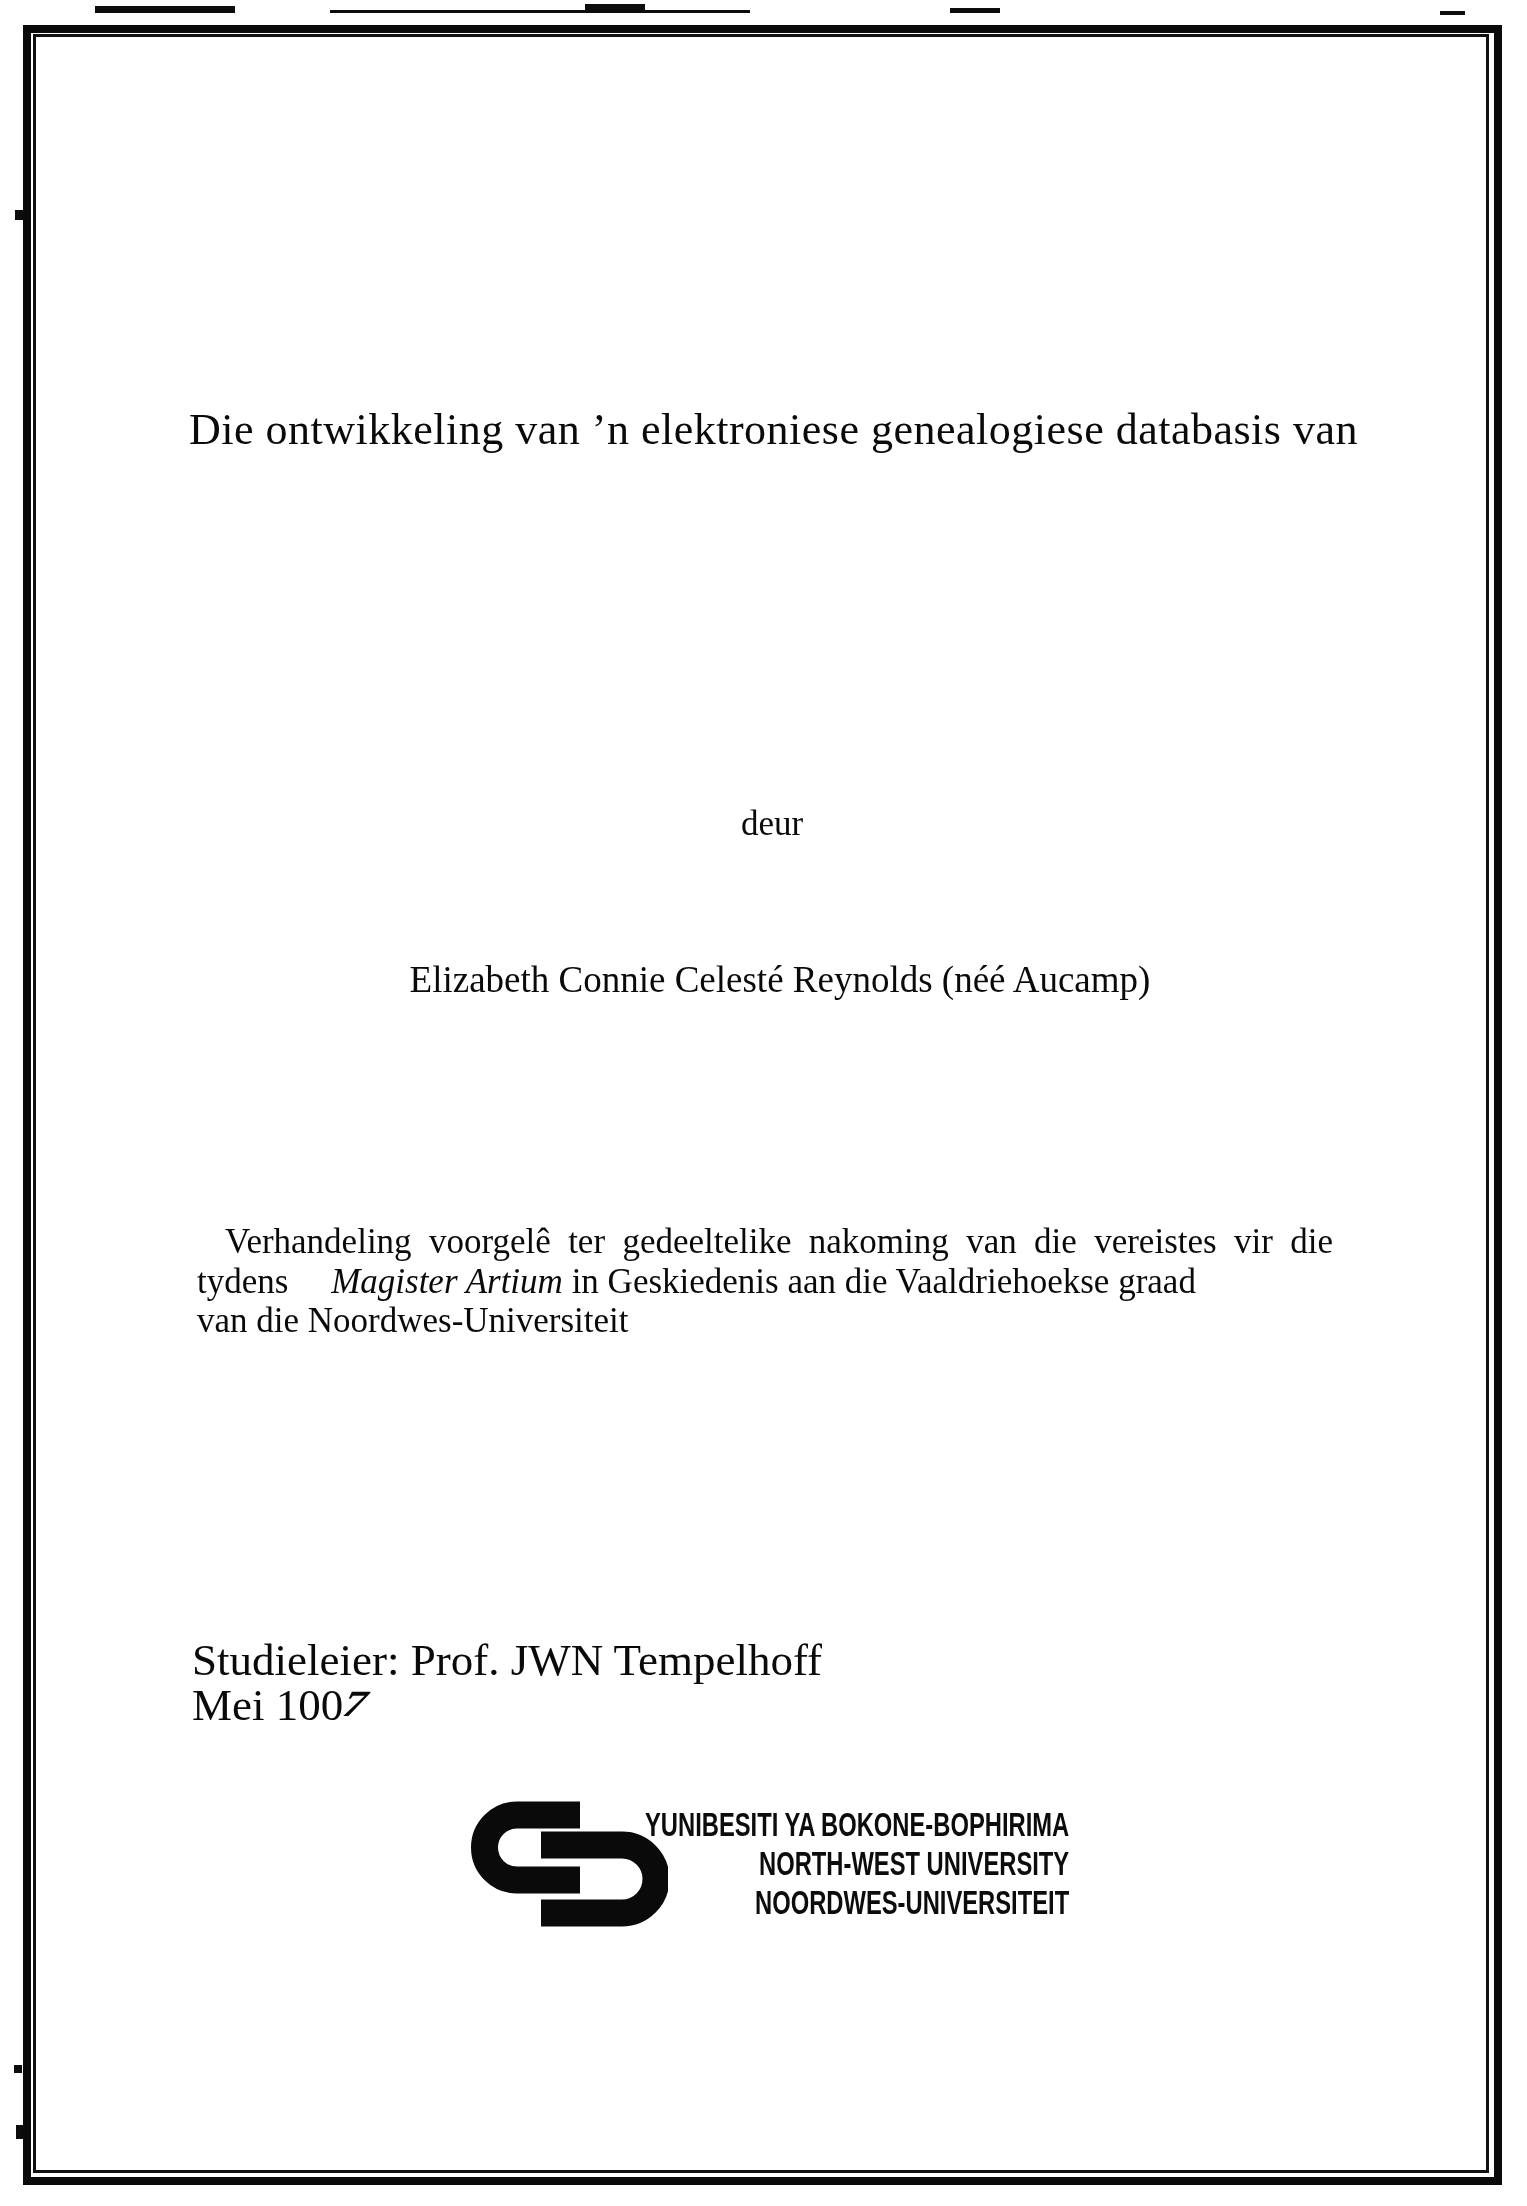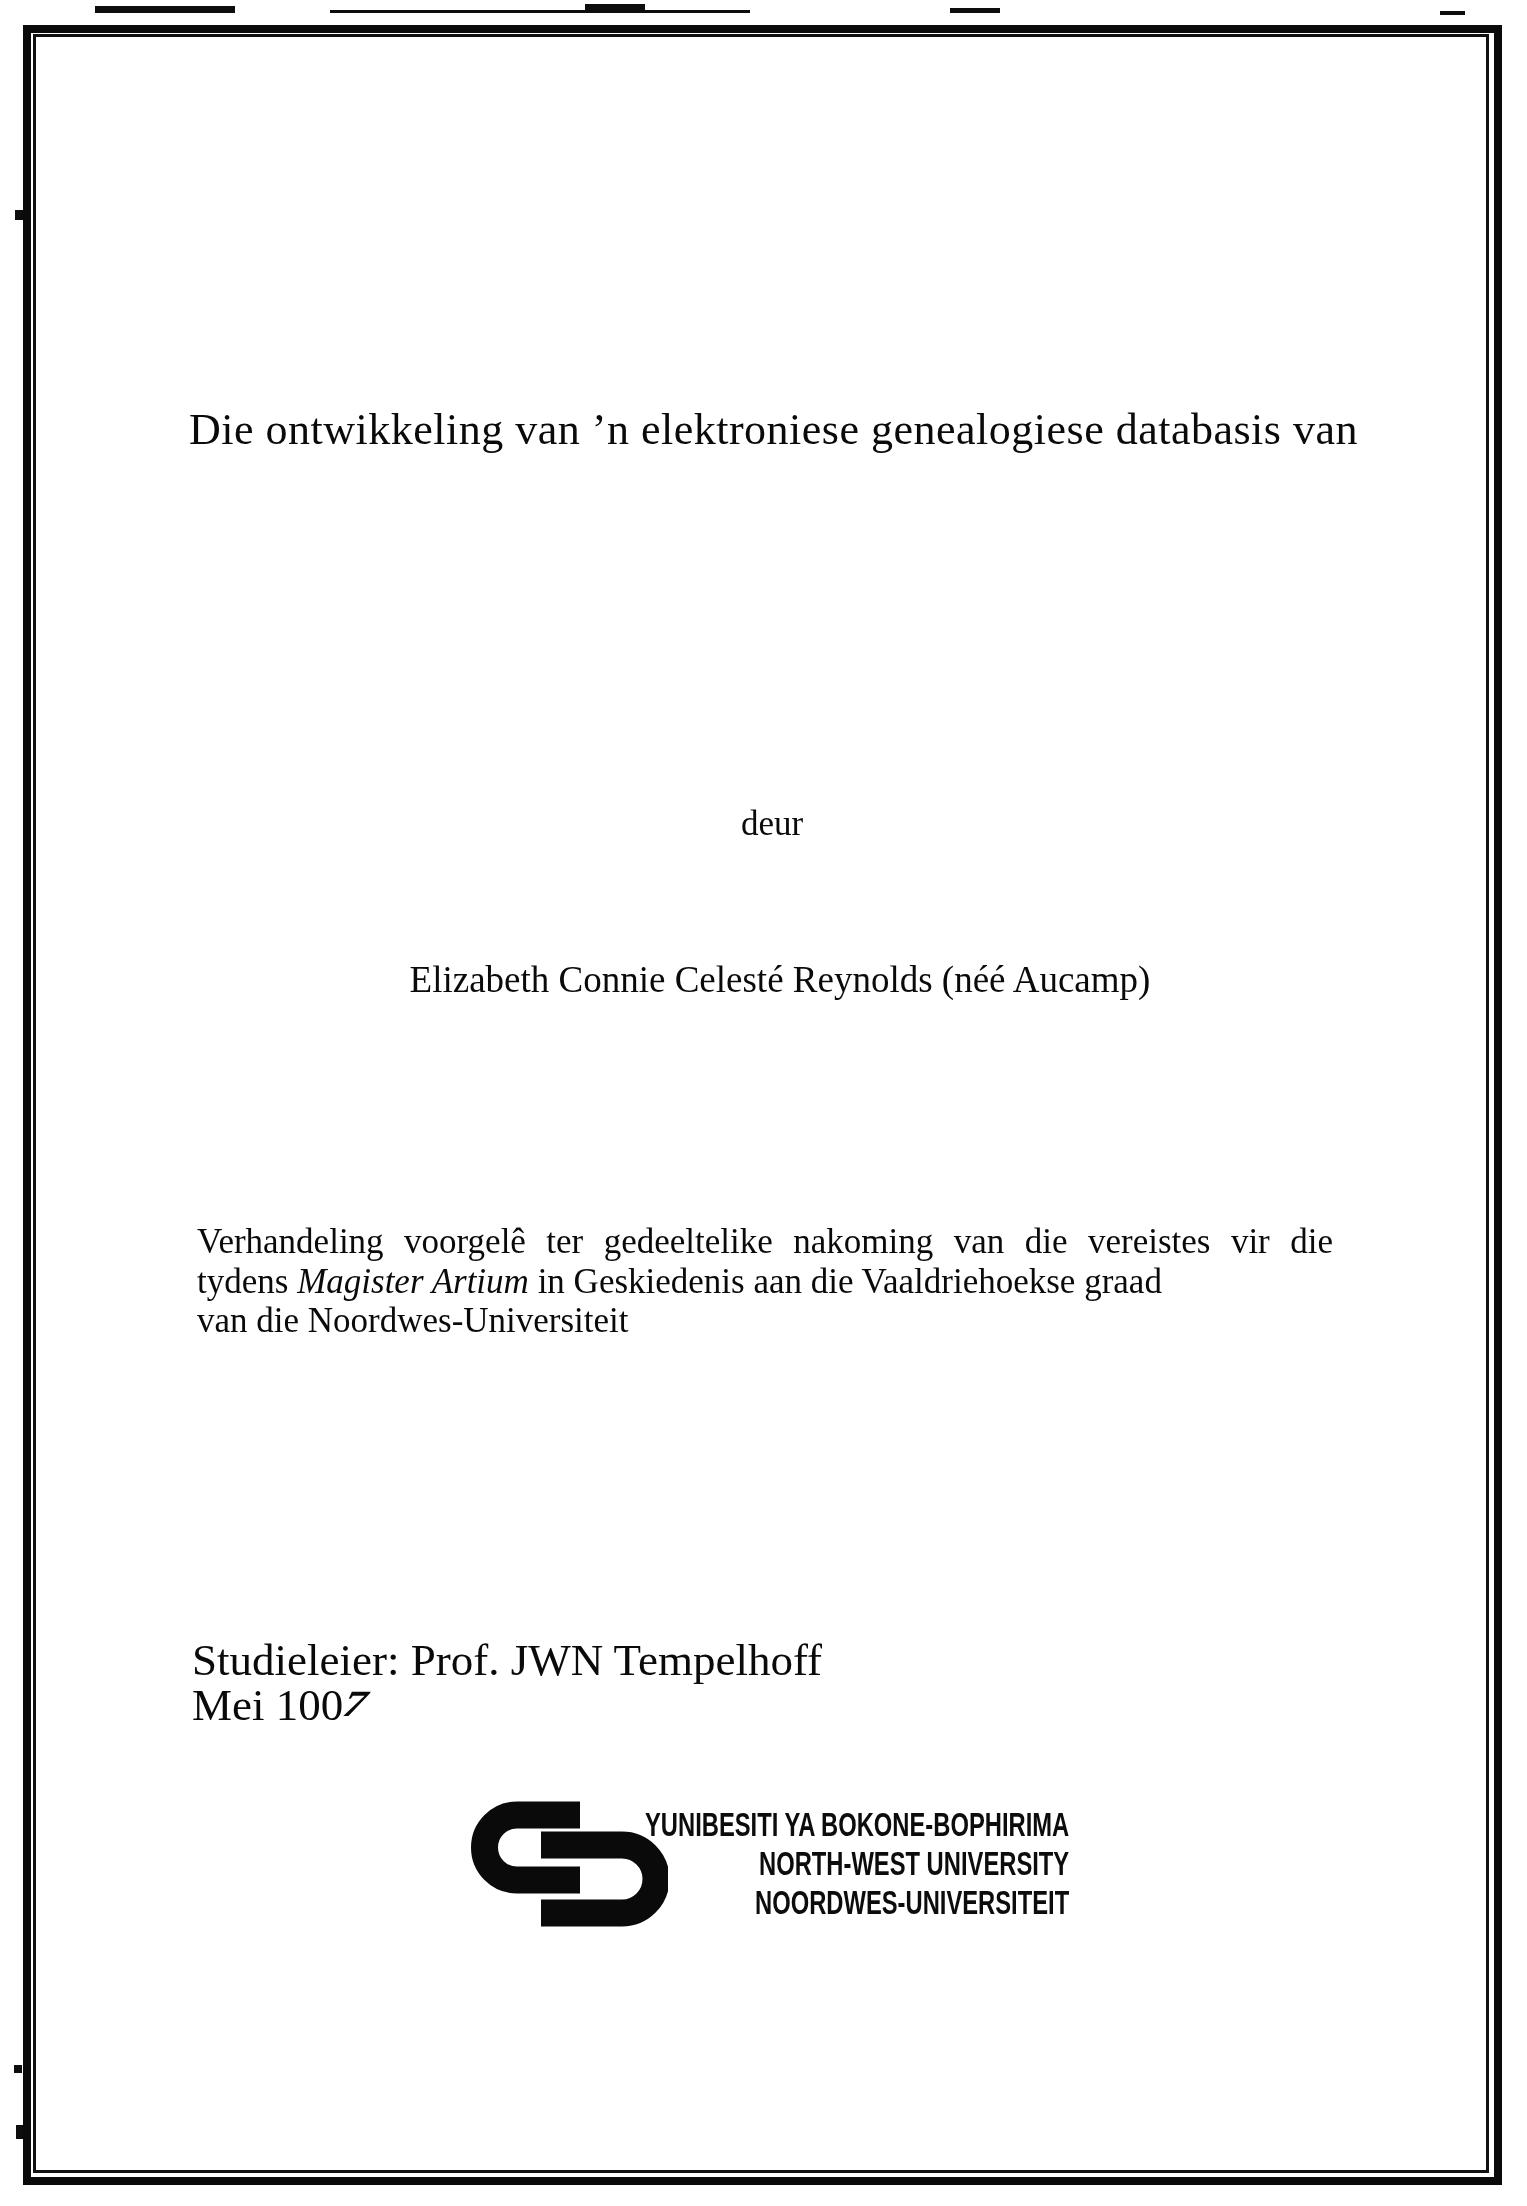--- a/index.html
+++ b/index.html
@@ -42,22 +42,22 @@
     text-align:center;font-size:35px;line-height:40px;
   }
   .author-line{
     position:absolute;left:0;width:1560px;top:958px;
     text-align:center;font-size:37px;line-height:44px;
   }
   .statement{
     position:absolute;left:197px;width:1136px;top:1222px;
     font-size:35px;line-height:39.5px;
   }
-  .statement .just{text-align:justify;text-align-last:justify;white-space:normal;}
-  .statement .it{font-style:italic;}
+  .statement .just{text-align:justify;text-align-last:justify;white-space:normal;margin-left:28px;}
+  .statement .it{font-style:italic;margin-left:34px;}
   .supervisor-block{
     position:absolute;left:192px;top:1638px;
     font-size:45px;line-height:45px;
   }
   .date-seven{
     display:inline-block;
     transform:skewX(-24deg) scaleY(0.82) translateY(-2px);
     font-weight:600;
   }
   

